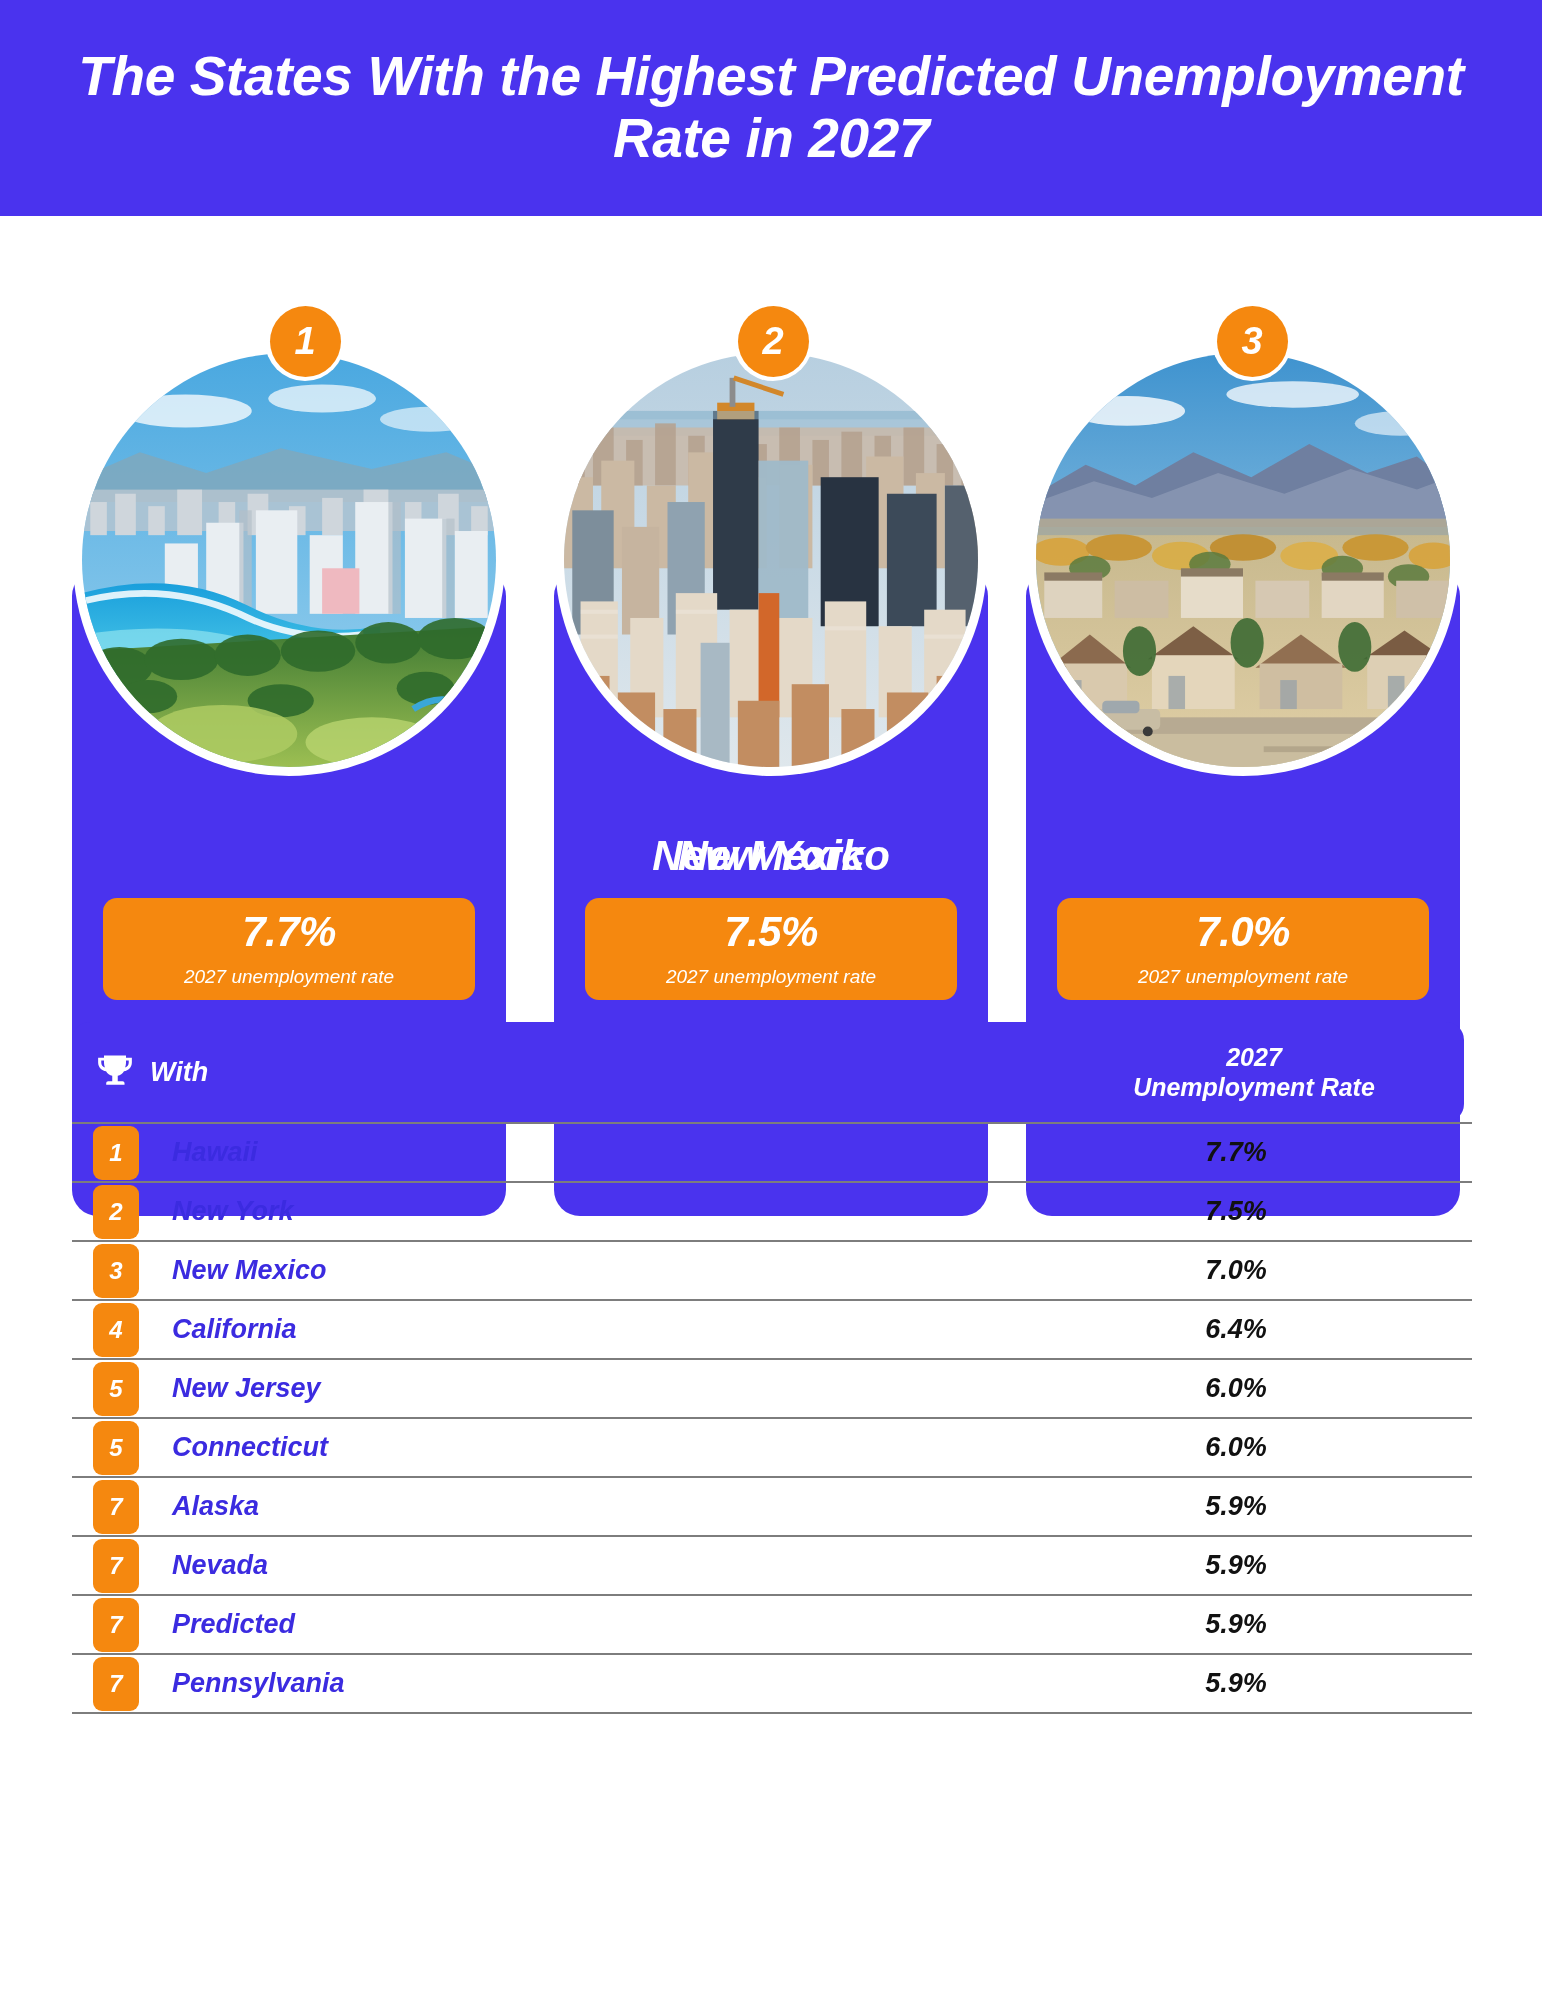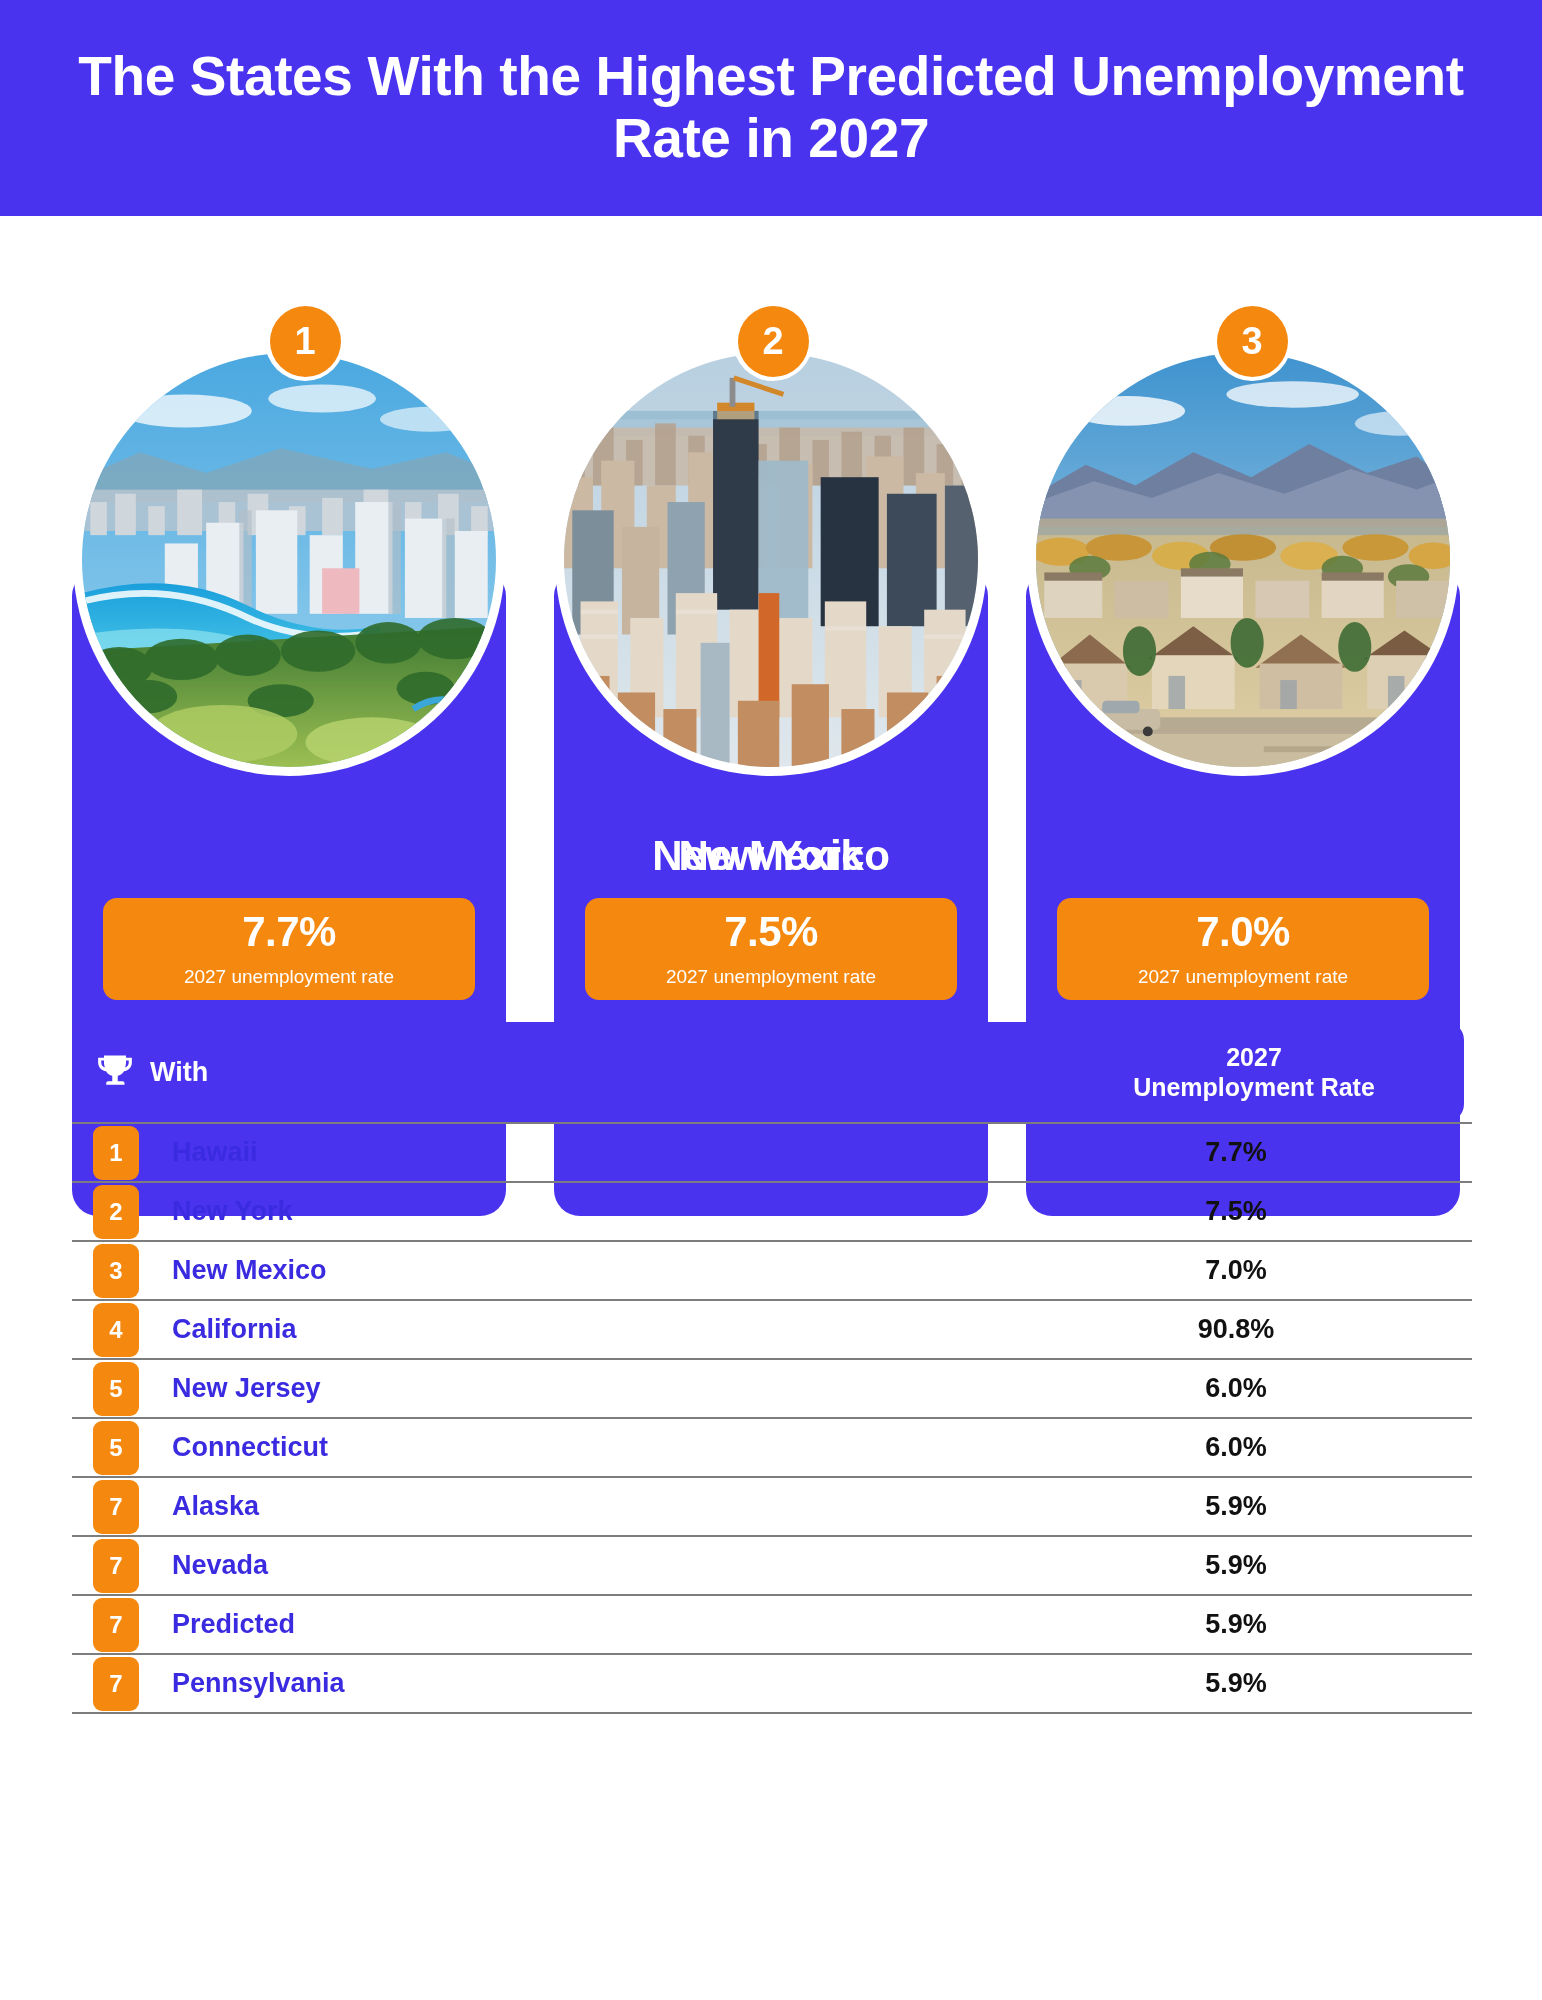--- a/index.html
+++ b/index.html
@@ -10,20 +10,21 @@
     background: #ffffff;
     font-family: "Liberation Sans", sans-serif;
     overflow: hidden;
   }
 
   #page {
     position: relative;
     width: 1542px;
     height: 1636px;
     background: #ffffff;
+    font-style: italic;
   }
 
   
   .banner {
     position: absolute;
     left: 0; top: 0;
     width: 1542px;
     height: 216px;
     background: #4a33ee;
     display: flex;
@@ -550,21 +551,21 @@
 
       <div class="row">
         <div class="rank-chip">3</div>
         <div class="row-state">New Mexico</div>
         <div class="row-rate">7.0%</div>
       </div>
 
       <div class="row">
         <div class="rank-chip">4</div>
         <div class="row-state">California</div>
-        <div class="row-rate">90.8%</div>
+        <div class="row-rate">6.4%</div>
       </div>
 
       <div class="row">
         <div class="rank-chip">5</div>
         <div class="row-state">New Jersey</div>
         <div class="row-rate">6.0%</div>
       </div>
 
       <div class="row">
         <div class="rank-chip">5</div>

